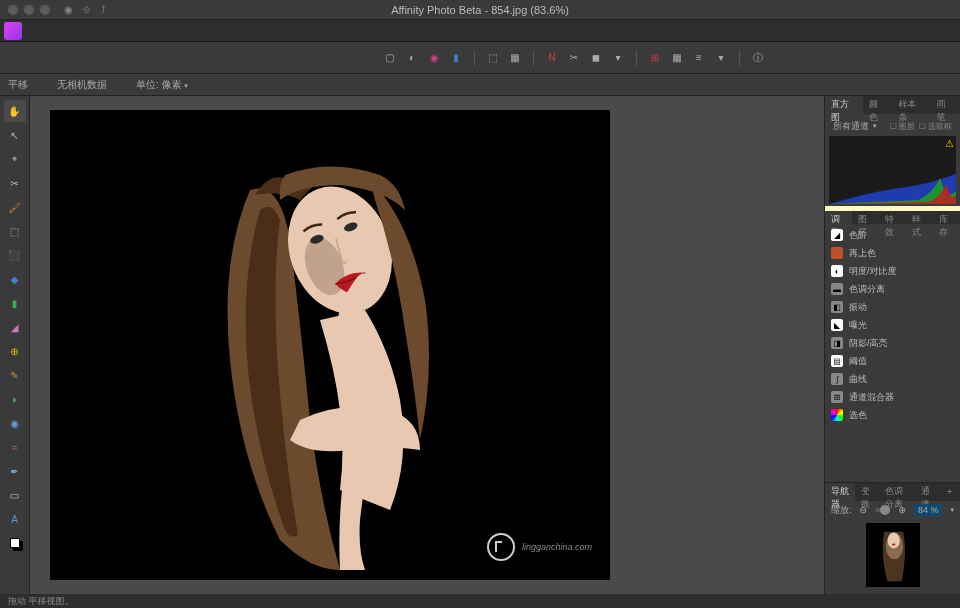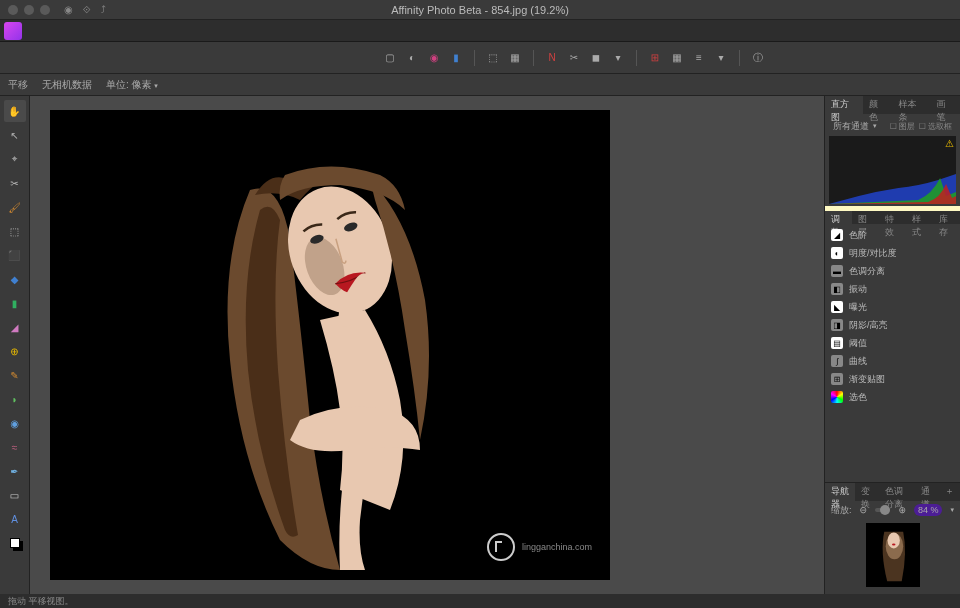--- a/index.html
+++ b/index.html
@@ -17,38 +17,38 @@
 .persona { height: 22px; background: #2d2d2d; display: flex; align-items: center; padding-left: 4px; border-bottom: 1px solid #1a1a1a; }
 .persona-logo { width: 18px; height: 18px; background: linear-gradient(135deg,#d946ef,#9333ea); border-radius: 3px; margin-right: 10px; }
 
 
 .toolbar { height: 32px; background: #3a3a3a; display: flex; align-items: center; padding: 0 6px; gap: 4px; border-bottom: 1px solid #222; }
 .tb-group { display: flex; gap: 2px; align-items: center; }
 .tb-btn { width: 20px; height: 20px; display: flex; align-items: center; justify-content: center; color: #aaa; border-radius: 2px; }
 .tb-sep { width: 1px; height: 16px; background: #555; margin: 0 4px; }
 
 
-.context { height: 22px; background: #3a3a3a; display: flex; align-items: center; padding: 0 8px; font-size: 10px; color: #aaa; gap: 14px; border-bottom: 1px solid #222; }
+.context { height: 22px; background: #3a3a3a; display: flex; align-items: center; padding: 0 8px; font-size: 10px; color: #aaa; gap: 29px; border-bottom: 1px solid #222; }
 
 
 .main { display: flex; height: calc(608px - 20px - 22px - 32px - 22px - 14px); }
 .tool-col { width: 30px; background: #3a3a3a; display: flex; flex-direction: column; align-items: center; padding-top: 4px; gap: 2px; border-right: 1px solid #222; }
 .tool { width: 22px; height: 22px; display: flex; align-items: center; justify-content: center; border-radius: 2px; color: #bbb; }
 .tool.active { background: #4a4a4a; }
 
 .canvas-area { flex: 1; background: #4a4a4a; position: relative; display: flex; align-items: center; justify-content: flex-start; padding: 10px 10px 10px 20px; }
 .canvas { width: 560px; height: 470px; background: #000; position: relative; overflow: hidden; }
 .portrait { position: absolute; left: 140px; top: 30px; width: 280px; height: 440px; }
 .skin { fill: #e8c8b0; }
 .hair { fill: #6b4a2e; }
 .lips { fill: #b81820; }
 .shadow { fill: #4a2e18; }
 .watermark { position: absolute; right: 18px; bottom: 18px; color: #d0d0d0; display: flex; align-items: center; gap: 6px; }
 .watermark .big { font-size: 22px; font-weight: 300; }
-.watermark .small { font-size: 9px; color: #888; }
+.watermark .small { font-size: 9px; color: #888; font-style: italic; }
 
 .right-panel { width: 136px; background: #3a3a3a; border-left: 1px solid #222; display: flex; flex-direction: column; }
 .panel-tabs { display: flex; height: 18px; background: #2d2d2d; font-size: 9px; }
 .ptab { padding: 2px 6px; color: #888; }
 .ptab.active { background: #3a3a3a; color: #ccc; }
 .panel-body { padding: 2px 0; }
 
 
 .histo-box { height: 92px; padding: 4px; }
 .histo-sel { height: 16px; display: flex; align-items: center; font-size: 9px; color: #aaa; padding: 0 4px; gap: 4px; justify-content: space-between;}
@@ -82,21 +82,21 @@
   <div class="traffic">
     <div class="dot r"></div>
     <div class="dot y"></div>
     <div class="dot g"></div>
   </div>
   <div class="title-icons">
     <span>◉</span>
     <span>⟐</span>
     <span>⤴</span>
   </div>
-  <div class="title-text">Affinity Photo Beta - 854.jpg (19.2%)</div>
+  <div class="title-text">Affinity Photo Beta - 854.jpg (83.6%)</div>
 </div>
 
 <div class="persona">
   <div class="persona-logo"></div>
 </div>
 
 <div class="toolbar">
   <div style="flex:0 0 370px"></div>
   <div class="tb-group">
     <div class="tb-btn">▢</div>
@@ -246,20 +246,24 @@
       <div class="ptab">特效</div>
       <div class="ptab">样式</div>
       <div class="ptab">库存</div>
     </div>
     <div class="adj-list panel-body" id="adj-list">
         <div class="adj-item">
           <div class="adj-icon" style="background: rgb(255, 255, 255); color: rgb(0, 0, 0); font-size: 8px;">◢</div>
           <span>色阶</span>
         </div>
         <div class="adj-item">
+          <div class="adj-icon" style="background: rgb(192, 80, 40); color: rgb(0, 0, 0); font-size: 8px;"></div>
+          <span>再上色</span>
+        </div>
+        <div class="adj-item">
           <div class="adj-icon" style="background: rgb(255, 255, 255); color: rgb(0, 0, 0); font-size: 8px;">◐</div>
           <span>明度/对比度</span>
         </div>
         <div class="adj-item">
           <div class="adj-icon" style="background: rgb(136, 136, 136); color: rgb(0, 0, 0); font-size: 8px;">▬</div>
           <span>色调分离</span>
         </div>
         <div class="adj-item">
           <div class="adj-icon" style="background: rgb(136, 136, 136); color: rgb(0, 0, 0); font-size: 8px;">◧</div>
           <span>振动</span>
@@ -275,42 +279,42 @@
         <div class="adj-item">
           <div class="adj-icon" style="background: rgb(255, 255, 255); color: rgb(0, 0, 0); font-size: 8px;">▤</div>
           <span>阈值</span>
         </div>
         <div class="adj-item">
           <div class="adj-icon" style="background: rgb(136, 136, 136); color: rgb(0, 0, 0); font-size: 8px;">∫</div>
           <span>曲线</span>
         </div>
         <div class="adj-item">
           <div class="adj-icon" style="background: rgb(136, 136, 136); color: rgb(0, 0, 0); font-size: 8px;">⊞</div>
-          <span>渐变贴图</span>
+          <span>通道混合器</span>
         </div>
         <div class="adj-item">
           <div class="adj-icon" style="background: conic-gradient(rgb(255, 0, 0), rgb(255, 255, 0), rgb(0, 255, 0), rgb(0, 255, 255), rgb(0, 0, 255), rgb(255, 0, 255), rgb(255, 0, 0)); color: rgb(0, 0, 0); font-size: 8px;"></div>
           <span>选色</span>
         </div>
       </div>
 
     <div class="nav-box">
       <div class="panel-tabs">
         <div class="ptab active">导航器</div>
         <div class="ptab">变换</div>
         <div class="ptab">色调分离</div>
         <div class="ptab">通道</div>
         <div class="ptab" style="margin-left:auto">＋</div>
       </div>
       <div class="nav-ctrl">
         <span>缩放:</span>
         <span>⊖</span>
         <div class="nav-slider"></div>
         <span>⊕</span>
-        <span style="background:#4c1d95;padding:1px 4px;border-radius:6px">84 %</span>
+        <span style="background:#0c4a6e;padding:1px 4px;border-radius:0">84 %</span>
         <span style="font-size:7px">▾</span>
       </div>
       <div class="nav-preview">
         <div class="nav-img">
           <svg viewBox="0 0 280 440" width="54" height="64">
             <rect width="280" height="440" fill="#000"></rect>
             <ellipse cx="150" cy="160" rx="60" ry="90" fill="#d8b898"></ellipse>
             <path d="M 80 60 Q 50 200 100 400 L 200 400 Q 240 200 210 60 Z" fill="#6b4a2e" opacity="0.7"></path>
             <ellipse cx="145" cy="120" rx="42" ry="55" fill="#e8c8b0"></ellipse>
             <ellipse cx="145" cy="148" rx="12" ry="7" fill="#b81820"></ellipse>

